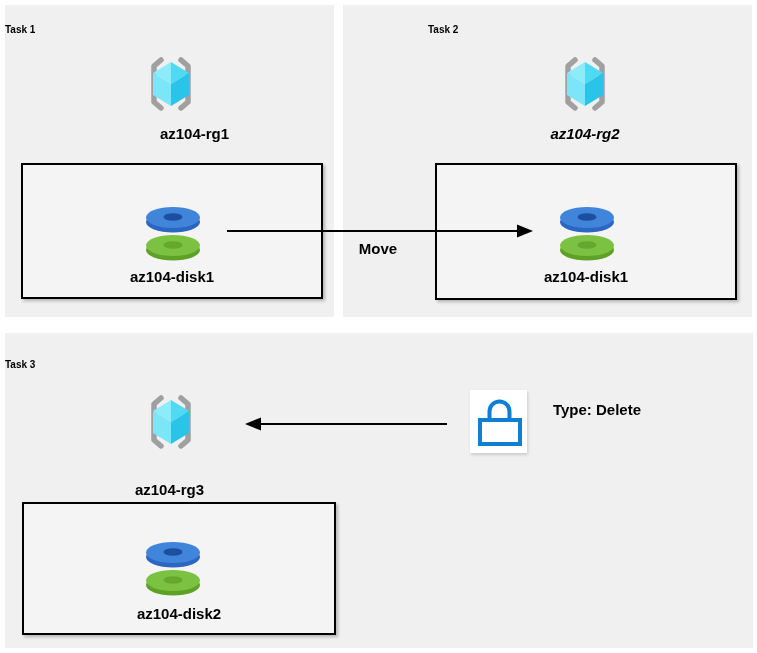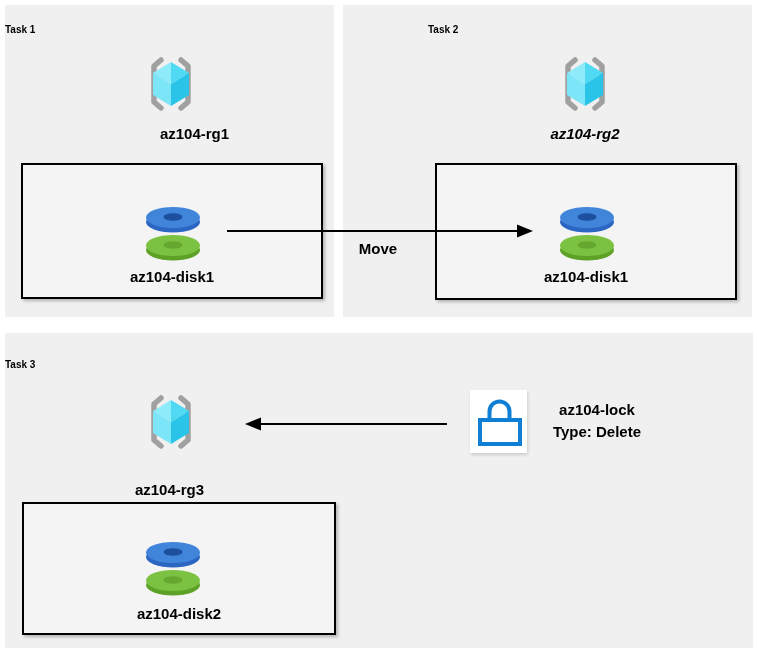--- a/index.html
+++ b/index.html
@@ -140,17 +140,16 @@
   </svg>
 
   <div class="move-label">Move</div>
 
   <div class="lock-square">
     <svg>
         <use href="#icon-lock"></use>
       </svg>
   </div>
   <div class="lock-text">
-    <div>az104-lock</div>
     <div>Type: Delete</div>
   </div>
 
 </div>
 
 </body></html>

